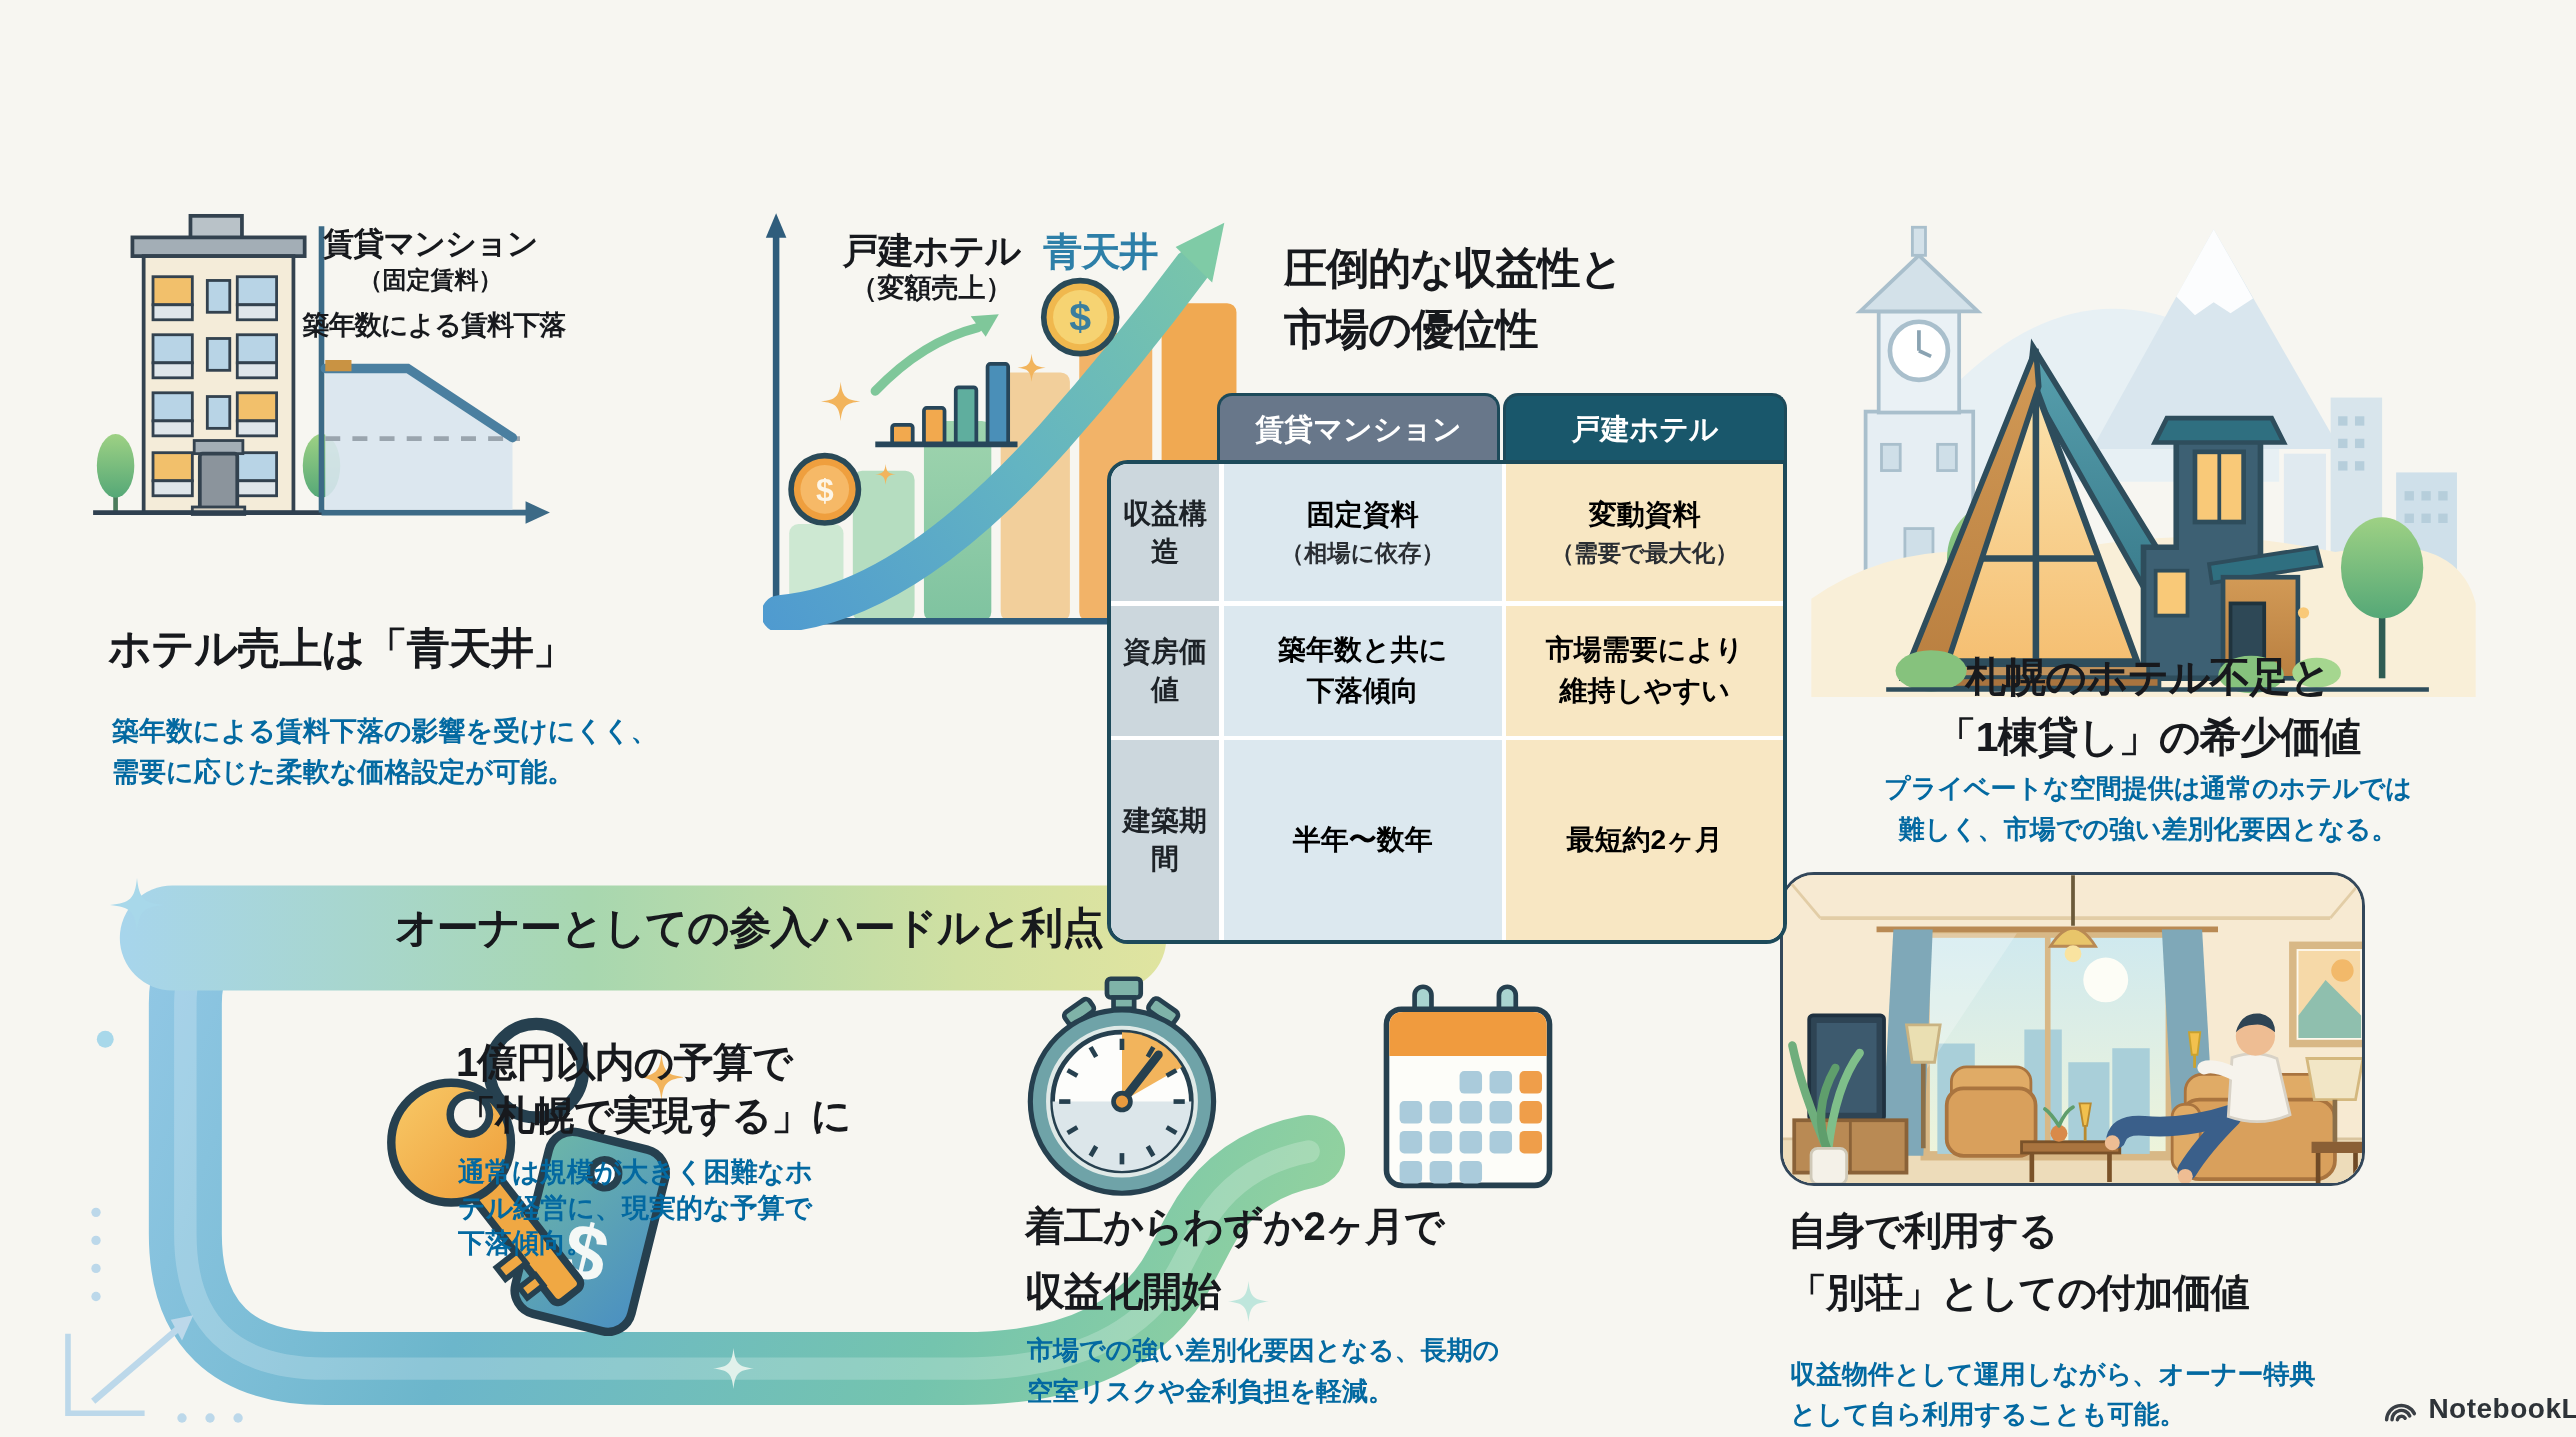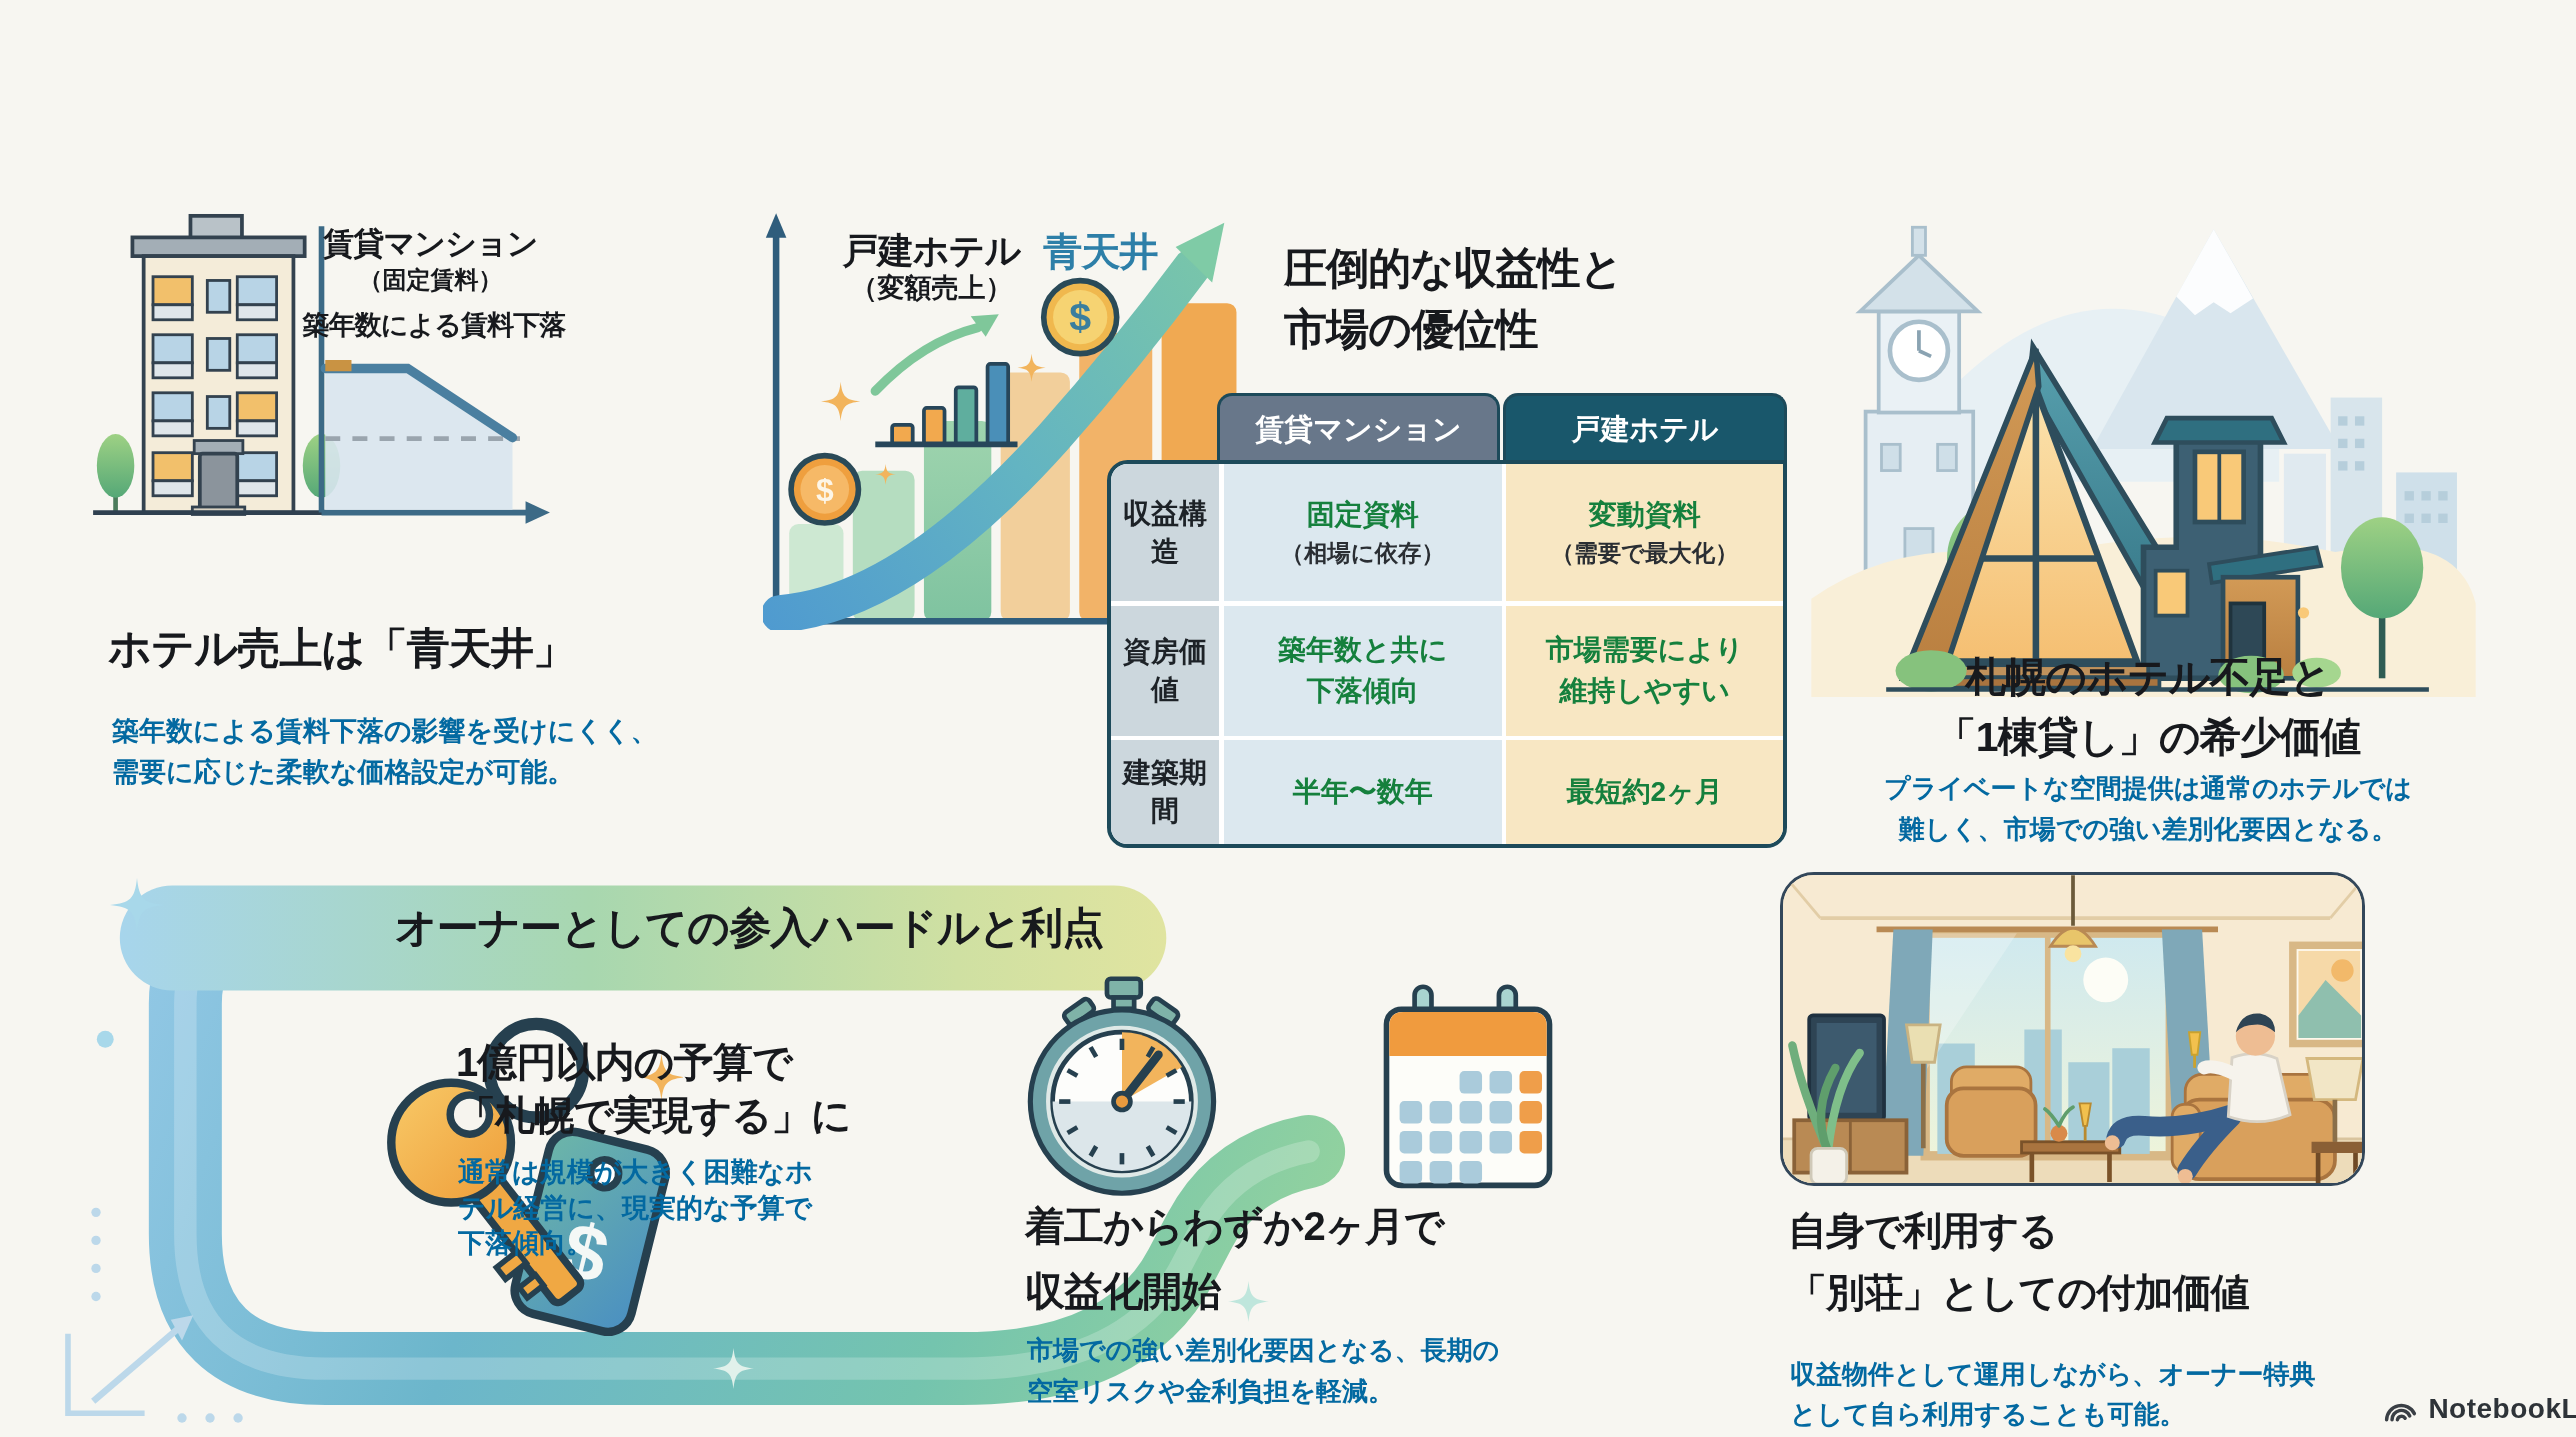--- a/index.html
+++ b/index.html
@@ -9,28 +9,28 @@
   .t{position:absolute;color:#17191d;font-family:"Liberation Sans",sans-serif;white-space:nowrap;z-index:6;}
   .hd{font-weight:800;letter-spacing:-0.9px;}
   .bd{font-weight:600;color:#0369a1;}
   .c{text-align:center;}
   svg{display:block;}
   
   .tblwrap{position:absolute;left:1107px;top:393px;width:680px;height:455px;z-index:5;}
   .tblhead{position:absolute;top:0;height:71px;box-sizing:border-box;border:3.7px solid #1d4a5a;border-bottom:none;
            border-radius:15px 15px 0 0;display:flex;align-items:center;justify-content:center;
            color:#fff;font-size:29px;font-weight:800;}
-  .tblbody{position:absolute;left:0;top:67px;width:680px;height:388px;box-sizing:border-box;
+  .tblbody{position:absolute;left:0;top:67px;width:680px;height:484px;box-sizing:border-box;
            border:4.7px solid #1d4a5a;border-radius:20.6px 0 20.6px 20.6px;background:#fff;display:grid;
            grid-template-columns:108px 278px auto;grid-template-rows:137px 130px auto;gap:4.7px;overflow:hidden;}
   .cell{display:flex;flex-direction:column;align-items:center;justify-content:center;text-align:center;gap:2.8px;}
   .cl{background:#ccd7dd;font-size:28px;font-weight:800;color:#1d2227;}
   .cm{background:#dce8ef;}
   .ch{background:#f8e7c3;}
-  .cmain{font-size:28px;font-weight:800;color:#15803d;}
+  .cmain{font-size:28px;font-weight:800;color:#000000;}
   .csub{font-size:23.4px;font-weight:600;color:#2a2e33;}
   .livewrap{position:absolute;left:1780px;top:872px;width:585px;height:314px;border:3.7px solid #33475a;
             border-radius:34px;overflow:hidden;z-index:3;box-sizing:border-box;background:#f7ead2;}
 </style>
 </head>
 <body>
 
 <div class="canvas">
 
   <svg class="abs" style="left:0;top:0;z-index:1;" width="2576" height="1438" viewBox="0 0 2752 1536">

